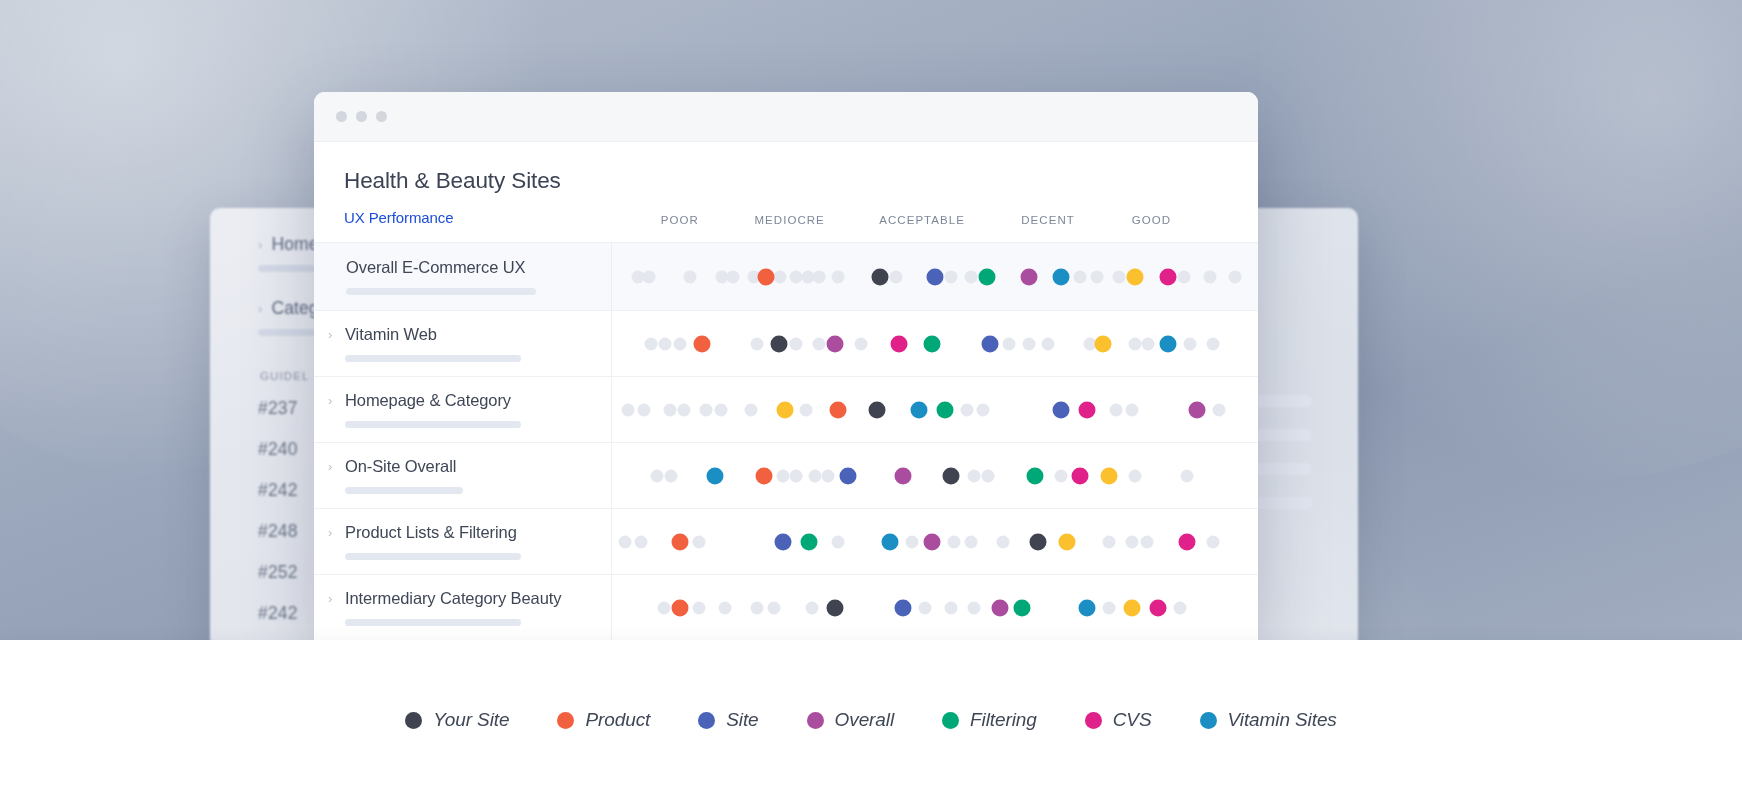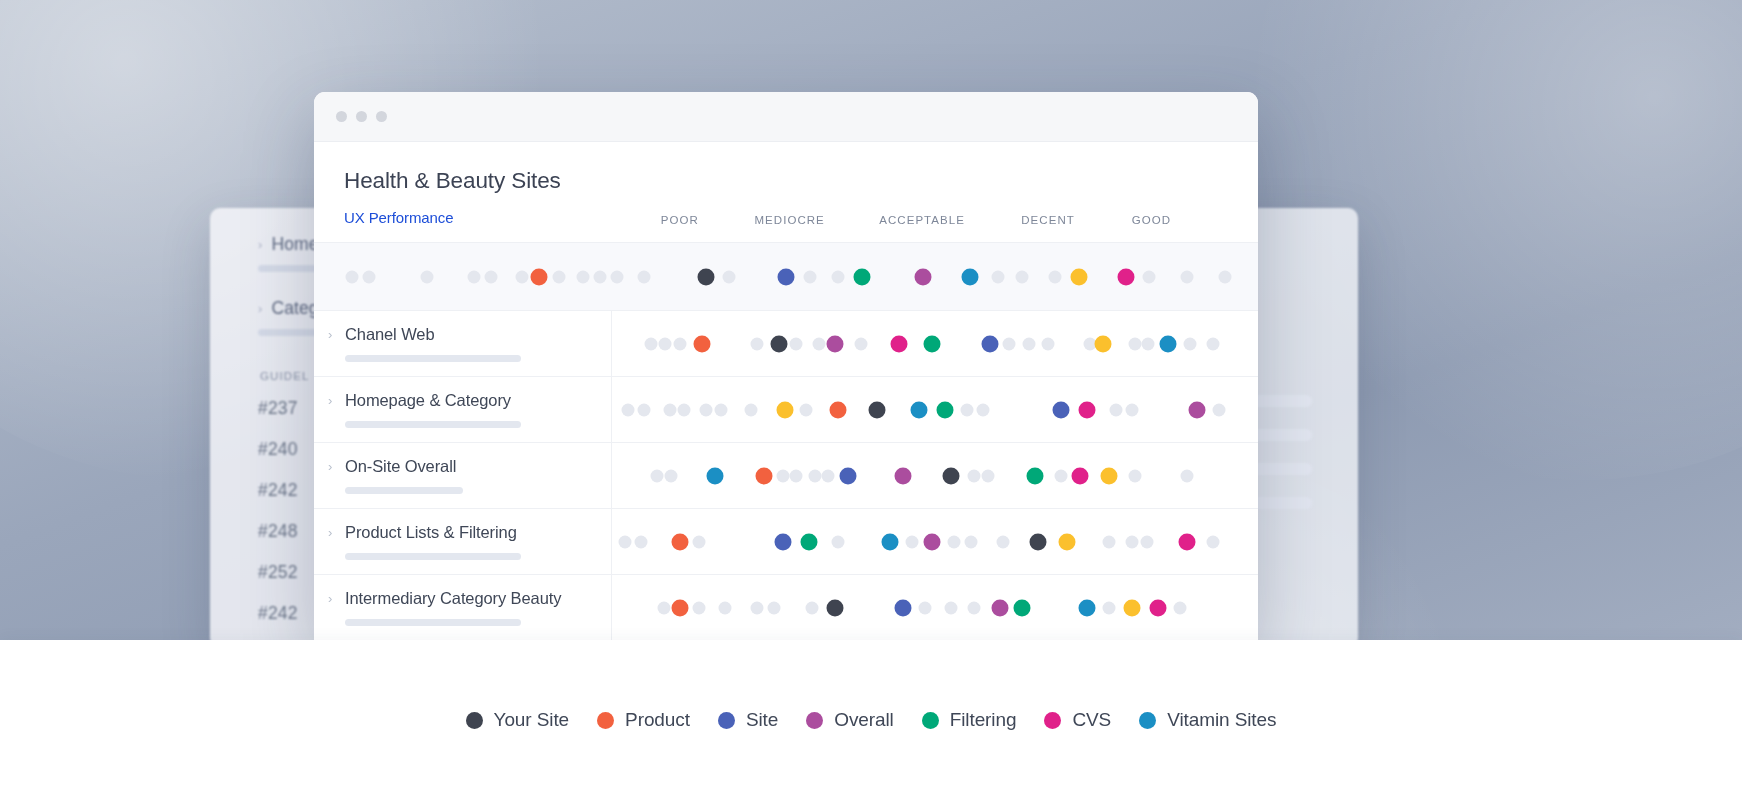--- a/index.html
+++ b/index.html
@@ -276,22 +276,23 @@
   #legend {
     position: absolute;
     left: 0;
     bottom: 0;
     width: 1742px;
     height: 160px;
     background: #ffffff;
     display: flex;
     align-items: center;
     justify-content: center;
-    gap: 28px;
+    gap: 48px;
     box-shadow: 0 -2px 14px rgba(40,52,80,0.05);
+    font-style: italic;
   }
   .legend-item {
     display: flex;
     align-items: center;
     gap: 11px;
   }
   .legend-dot {
     width: 17px;
     height: 17px;
     border-radius: 50%;
@@ -379,20 +380,26 @@
           <div class="scale-label" style="left: 10.5%;">POOR</div>
           <div class="scale-label" style="left: 27.5%;">MEDIOCRE</div>
           <div class="scale-label" style="left: 48%;">ACCEPTABLE</div>
           <div class="scale-label" style="left: 67.5%;">DECENT</div>
           <div class="scale-label" style="left: 83.5%;">GOOD</div>
         </div>
     </div>
 
     <div id="chart">
         <div class="row primary">
+          <div class="row-labelcell">
+            <div class="row-label">
+              <span>Overall E-Commerce UX</span>
+            </div>
+            <div class="row-bar" style="width: 190px;"></div>
+          </div>
           <div class="row-plot">
             <span class="dot" style="left: 4%; background: rgb(228, 231, 238);"></span>
             <span class="dot" style="left: 5.8%; background: rgb(228, 231, 238);"></span>
             <span class="dot" style="left: 12%; background: rgb(228, 231, 238);"></span>
             <span class="dot" style="left: 17%; background: rgb(228, 231, 238);"></span>
             <span class="dot" style="left: 18.8%; background: rgb(228, 231, 238);"></span>
             <span class="dot" style="left: 22%; background: rgb(228, 231, 238);"></span>
             <span class="dot big" style="left: 23.8%; background: rgb(242, 97, 63);"></span>
             <span class="dot" style="left: 26%; background: rgb(228, 231, 238);"></span>
             <span class="dot" style="left: 28.5%; background: rgb(228, 231, 238);"></span>
@@ -414,21 +421,21 @@
             <span class="dot big" style="left: 86%; background: rgb(224, 33, 138);"></span>
             <span class="dot" style="left: 88.5%; background: rgb(228, 231, 238);"></span>
             <span class="dot" style="left: 92.5%; background: rgb(228, 231, 238);"></span>
             <span class="dot" style="left: 96.5%; background: rgb(228, 231, 238);"></span>
           </div>
         </div>
         <div class="row">
           <div class="row-labelcell">
             <div class="row-label">
               <span class="row-chev">›</span>
-              <span>Chanel Web</span>
+              <span>Vitamin Web</span>
             </div>
             <div class="row-bar" style="width: 176px;"></div>
           </div>
           <div class="row-plot">
             <span class="dot" style="left: 6%; background: rgb(228, 231, 238);"></span>
             <span class="dot" style="left: 8.2%; background: rgb(228, 231, 238);"></span>
             <span class="dot" style="left: 10.5%; background: rgb(228, 231, 238);"></span>
             <span class="dot big" style="left: 14%; background: rgb(242, 97, 63);"></span>
             <span class="dot" style="left: 22.5%; background: rgb(228, 231, 238);"></span>
             <span class="dot big" style="left: 25.8%; background: rgb(63, 68, 80);"></span>

